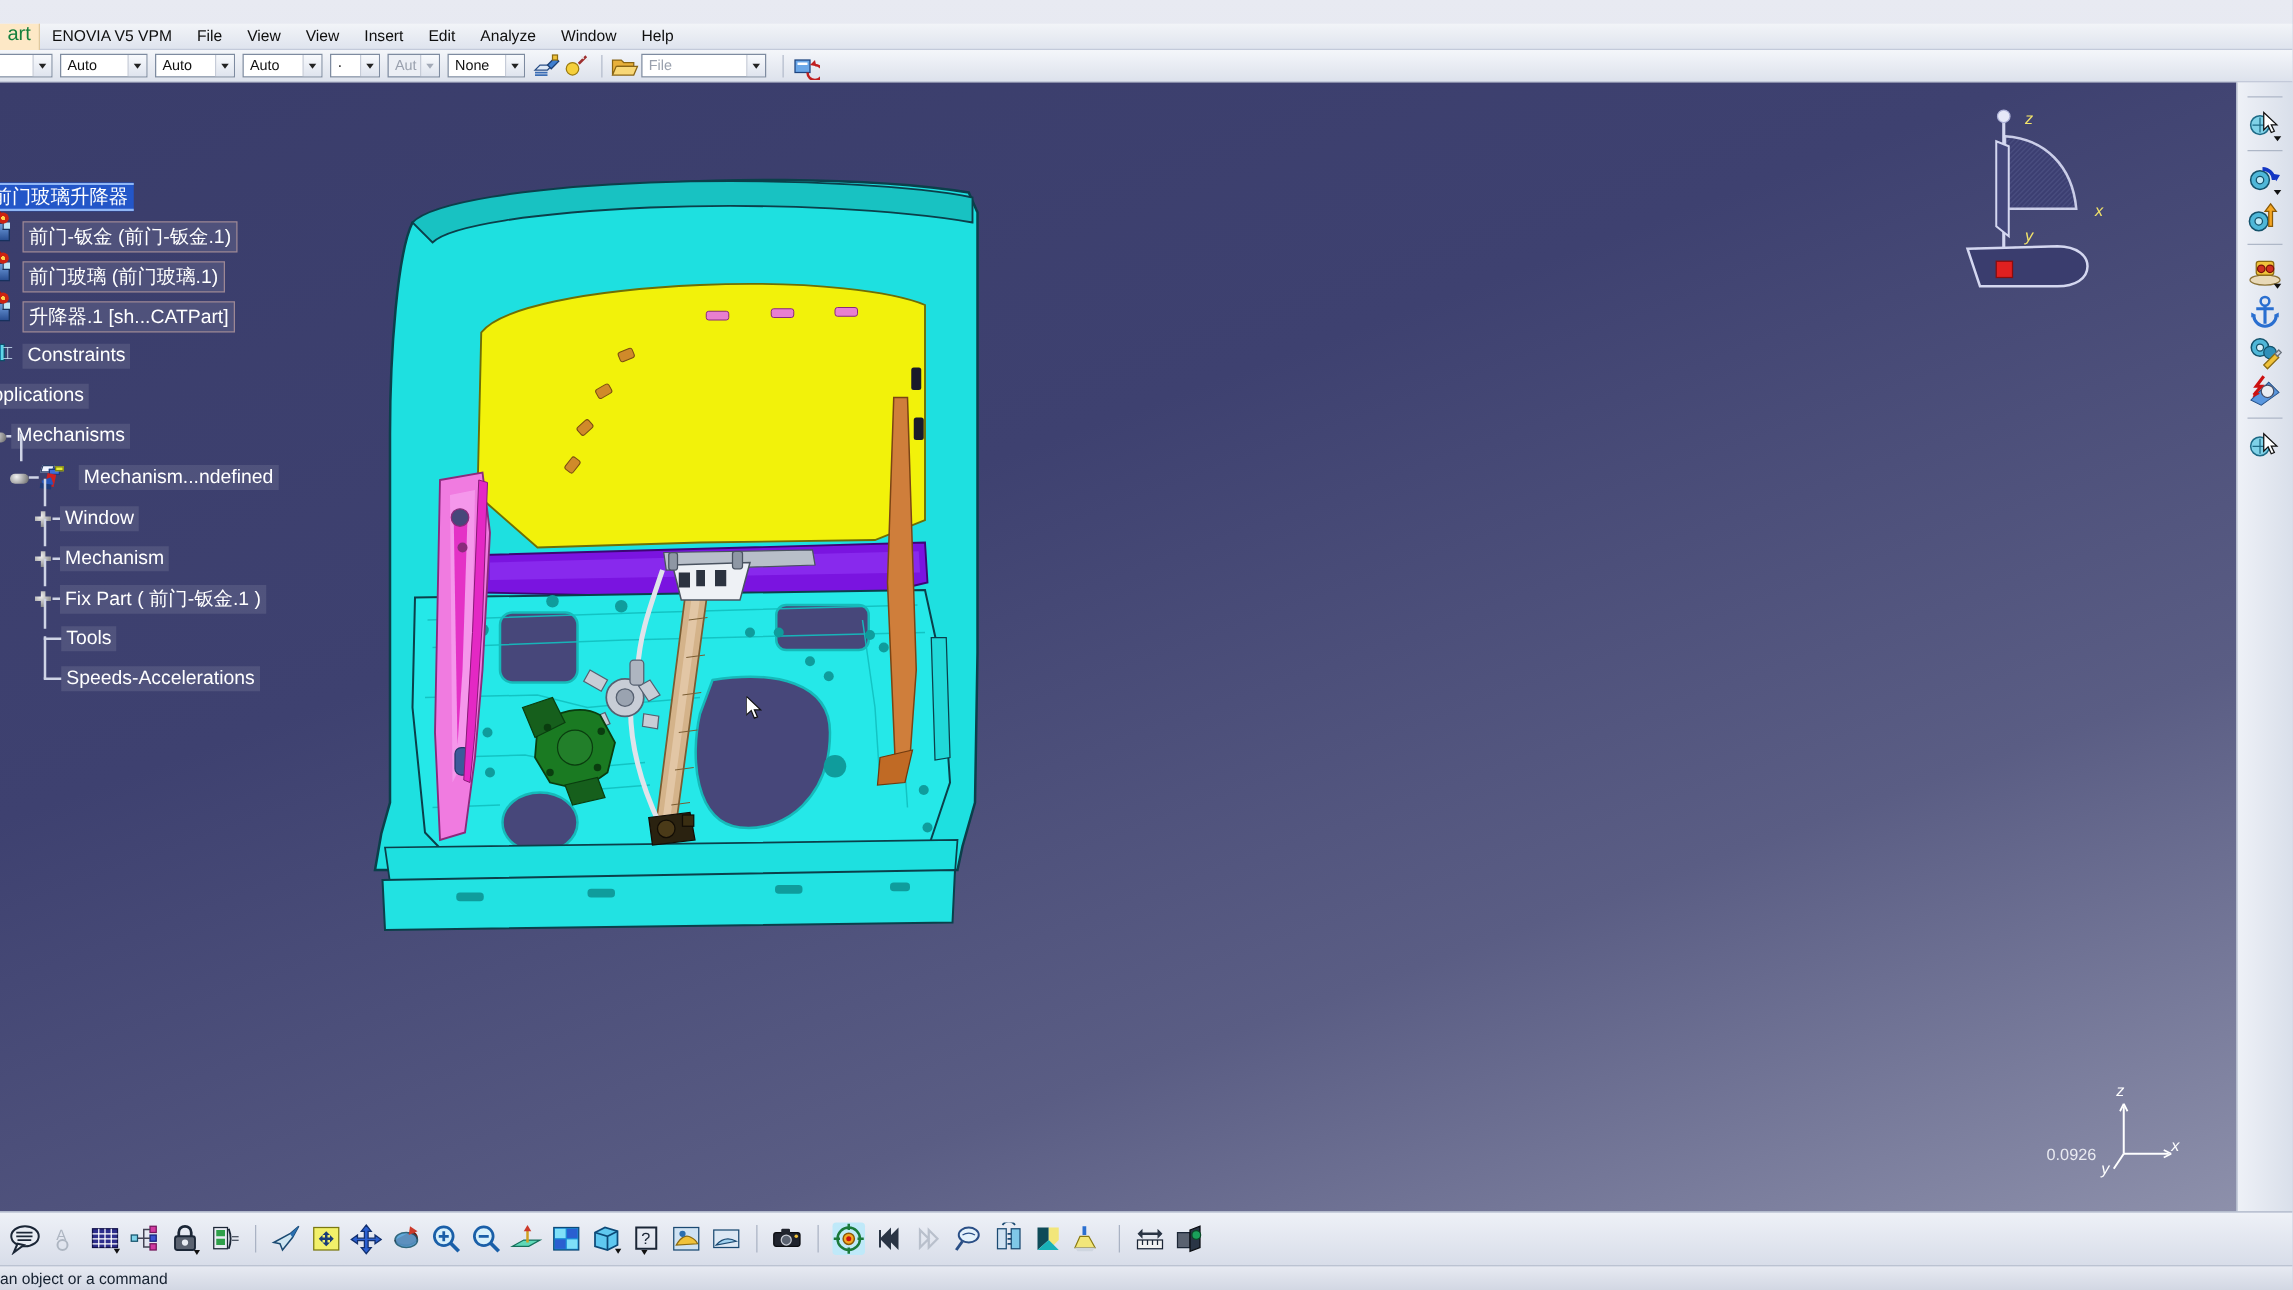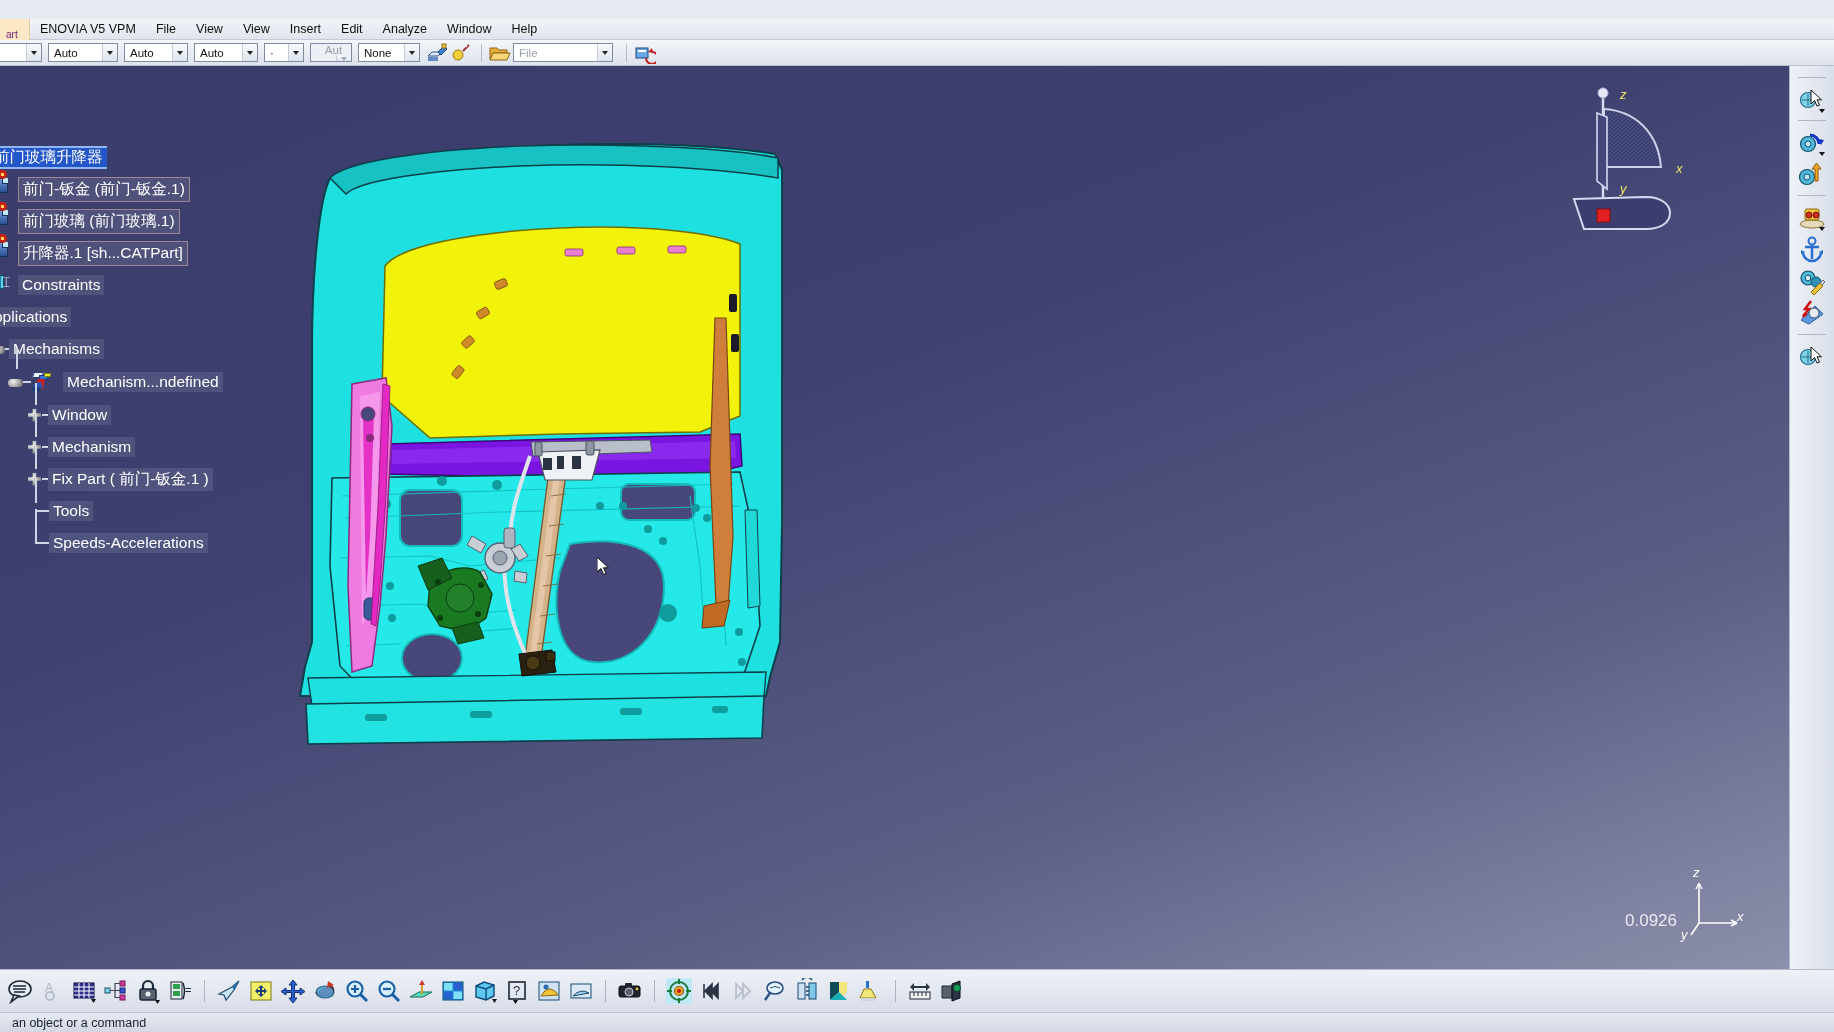--- a/index.html
+++ b/index.html
@@ -44,22 +44,22 @@
 
   
   .menubar {
     position: absolute; top: 19px; left: 0; width: 1834px; height: 21px;
     background: linear-gradient(#f2f4f8, #dfe4ee);
     display: flex; align-items: center;
     border-bottom: 1px solid #c3cada;
   }
   .menu-start {
     height: 21px; min-width: 30px; background: #fde8c6;
-    display: flex; align-items: flex-end; padding: 0 6px;
-    font-size: 10px; color: #701a75; border-right: 1px solid #e0c9a0;
+    display: flex; align-items: flex-start; padding: 0 6px;
+    font-size: 16px; color: #15803d; border-right: 1px solid #e0c9a0;
   }
   .menuitem {
     padding: 0 10px; height: 21px; display: flex; align-items: center;
     font-size: 12.5px; color: #0f0f0f; white-space: nowrap;
   }
 
   
   .toolbar-top {
     position: absolute; top: 40px; left: 0; width: 1834px; height: 26px;
     background: linear-gradient(#f4f6fa, #dde2ec);
@@ -172,21 +172,21 @@
   .vline { position: absolute; width: 2px; background: #cfd4e6; }
   .hline { position: absolute; height: 2px; background: #cfd4e6; }
 
   
   .compass { position: absolute; right: 88px; top: 15px; width: 135px; height: 150px; }
   .compass .lbl { position: absolute; color: #f2e36a; font-size: 13px; font-style: italic; }
 
   
   .triad { position: absolute; right: 40px; bottom: 28px; width: 70px; height: 70px; }
   .triad .lbl { position: absolute; color: #ffffff; font-size: 13px; font-style: italic; }
-  .scaleval { position: absolute; right: 112px; bottom: 38px; color: #e9eaf1; font-size: 17px; }
+  .scaleval { position: absolute; right: 112px; bottom: 38px; color: #e9eaf1; font-size: 13px; }
 
   
   .cursor { position: absolute; left: 597px; top: 491px; width: 14px; height: 20px; z-index: 50; }
 
   
   .toolbar-right {
     position: absolute; top: 66px; right: 0; width: 45px; height: 903px;
     background: linear-gradient(90deg, #eef1f7, #d9dfea);
     border-left: 1px solid #b4bccb;
     display: flex; flex-direction: column; align-items: center; padding-top: 6px;
@@ -204,21 +204,21 @@
   .bico { width: 26px; height: 26px; margin: 0 3px; position: relative; flex:none; }
   .bsep { width: 1px; height: 22px; background: #aab3c4; margin: 0 8px; flex:none; }
 
   
   .statusbar {
     position: absolute; bottom: 0; left: 0; width: 1834px; height: 20px;
     background: linear-gradient(#e7eaf2, #d2d7e3);
     border-top: 1px solid #bcc3d2;
     display: flex; align-items: center;
   }
-  .statusbar .stxt { font-size: 12.5px; color: #15202f; padding-left: 12px; }
+  .statusbar .stxt { font-size: 12.5px; color: #15202f; padding-left: 0px; }
 
   svg { display: block; }
 </style>
 </head>
 <body>
 
 <div id="app">
 
 
   <div class="menubar">
@@ -279,21 +279,21 @@
       <span class="arrow">
           <i></i>
         </span>
     </div>
     <div class="combo" style="width:40px;">
       <span>·</span>
       <span class="arrow">
           <i></i>
         </span>
     </div>
-    <div class="combo dis" style="width:42px;flex-direction:column;">
+    <div class="combo dis" style="width:42px;">
       <span>Aut</span>
       <span class="arrow">
           <i></i>
         </span>
     </div>
     <div class="combo" style="width:62px;">
       <span>None</span>
       <span class="arrow">
           <i></i>
         </span>

